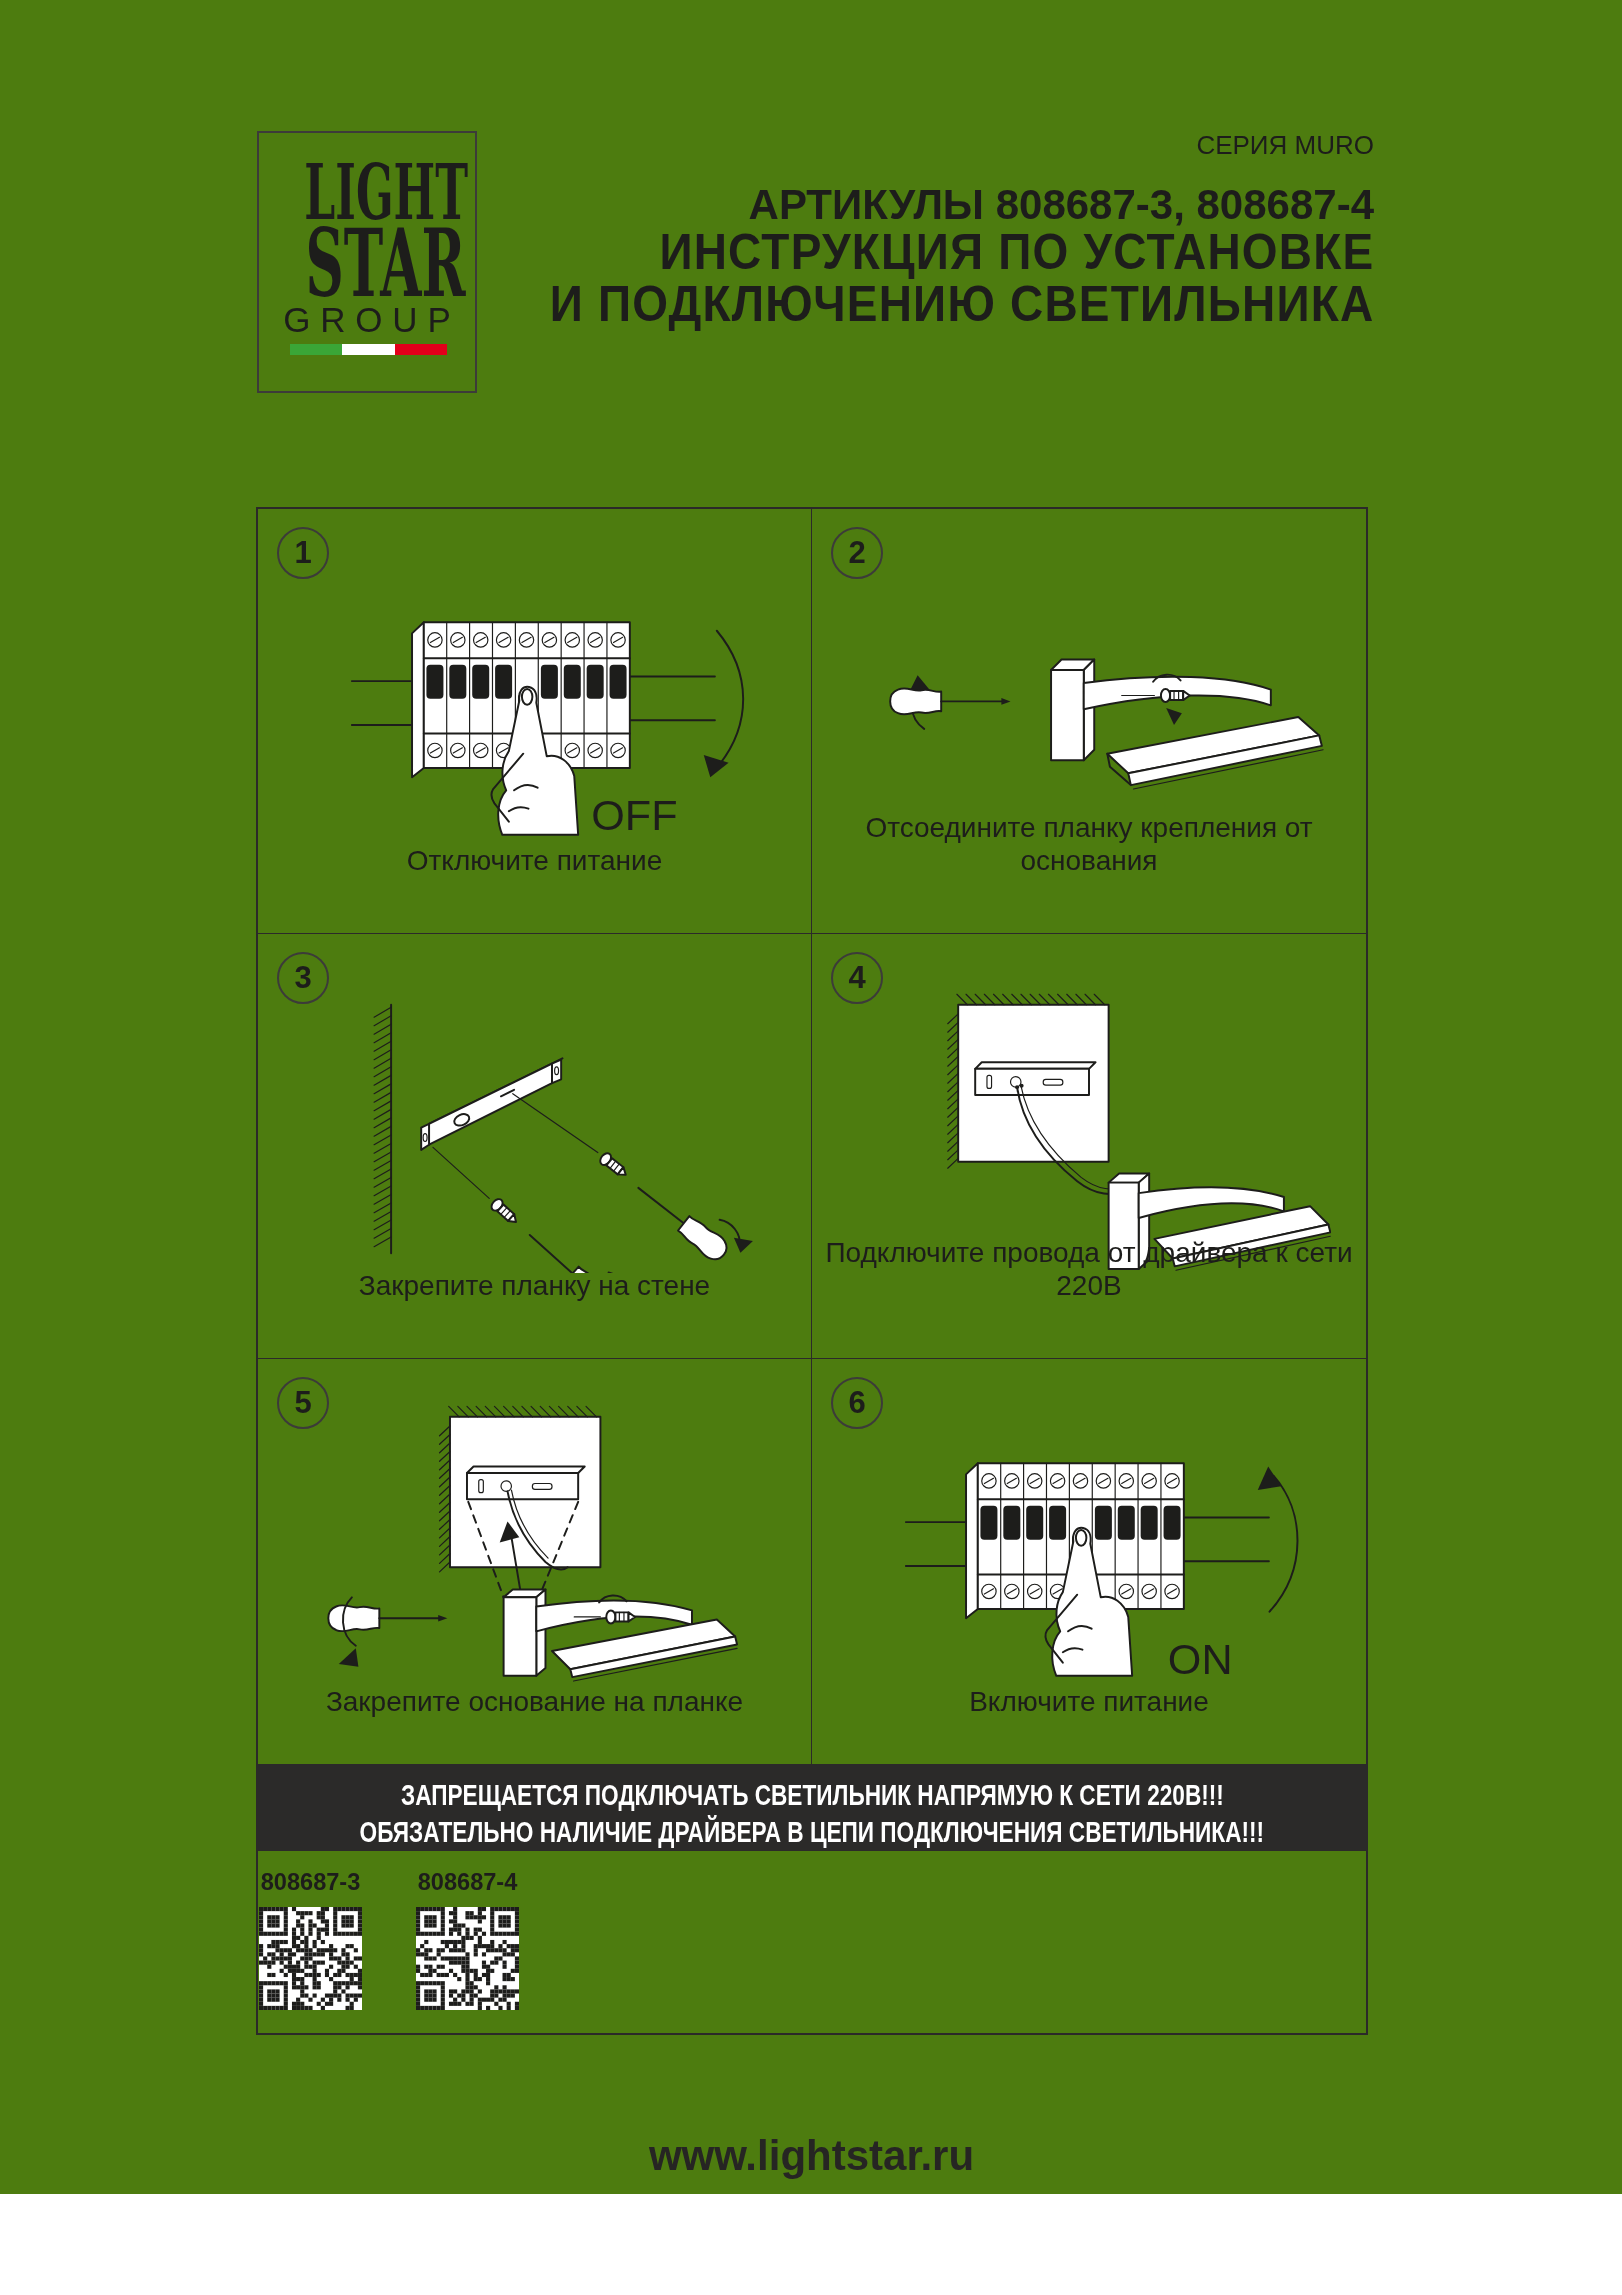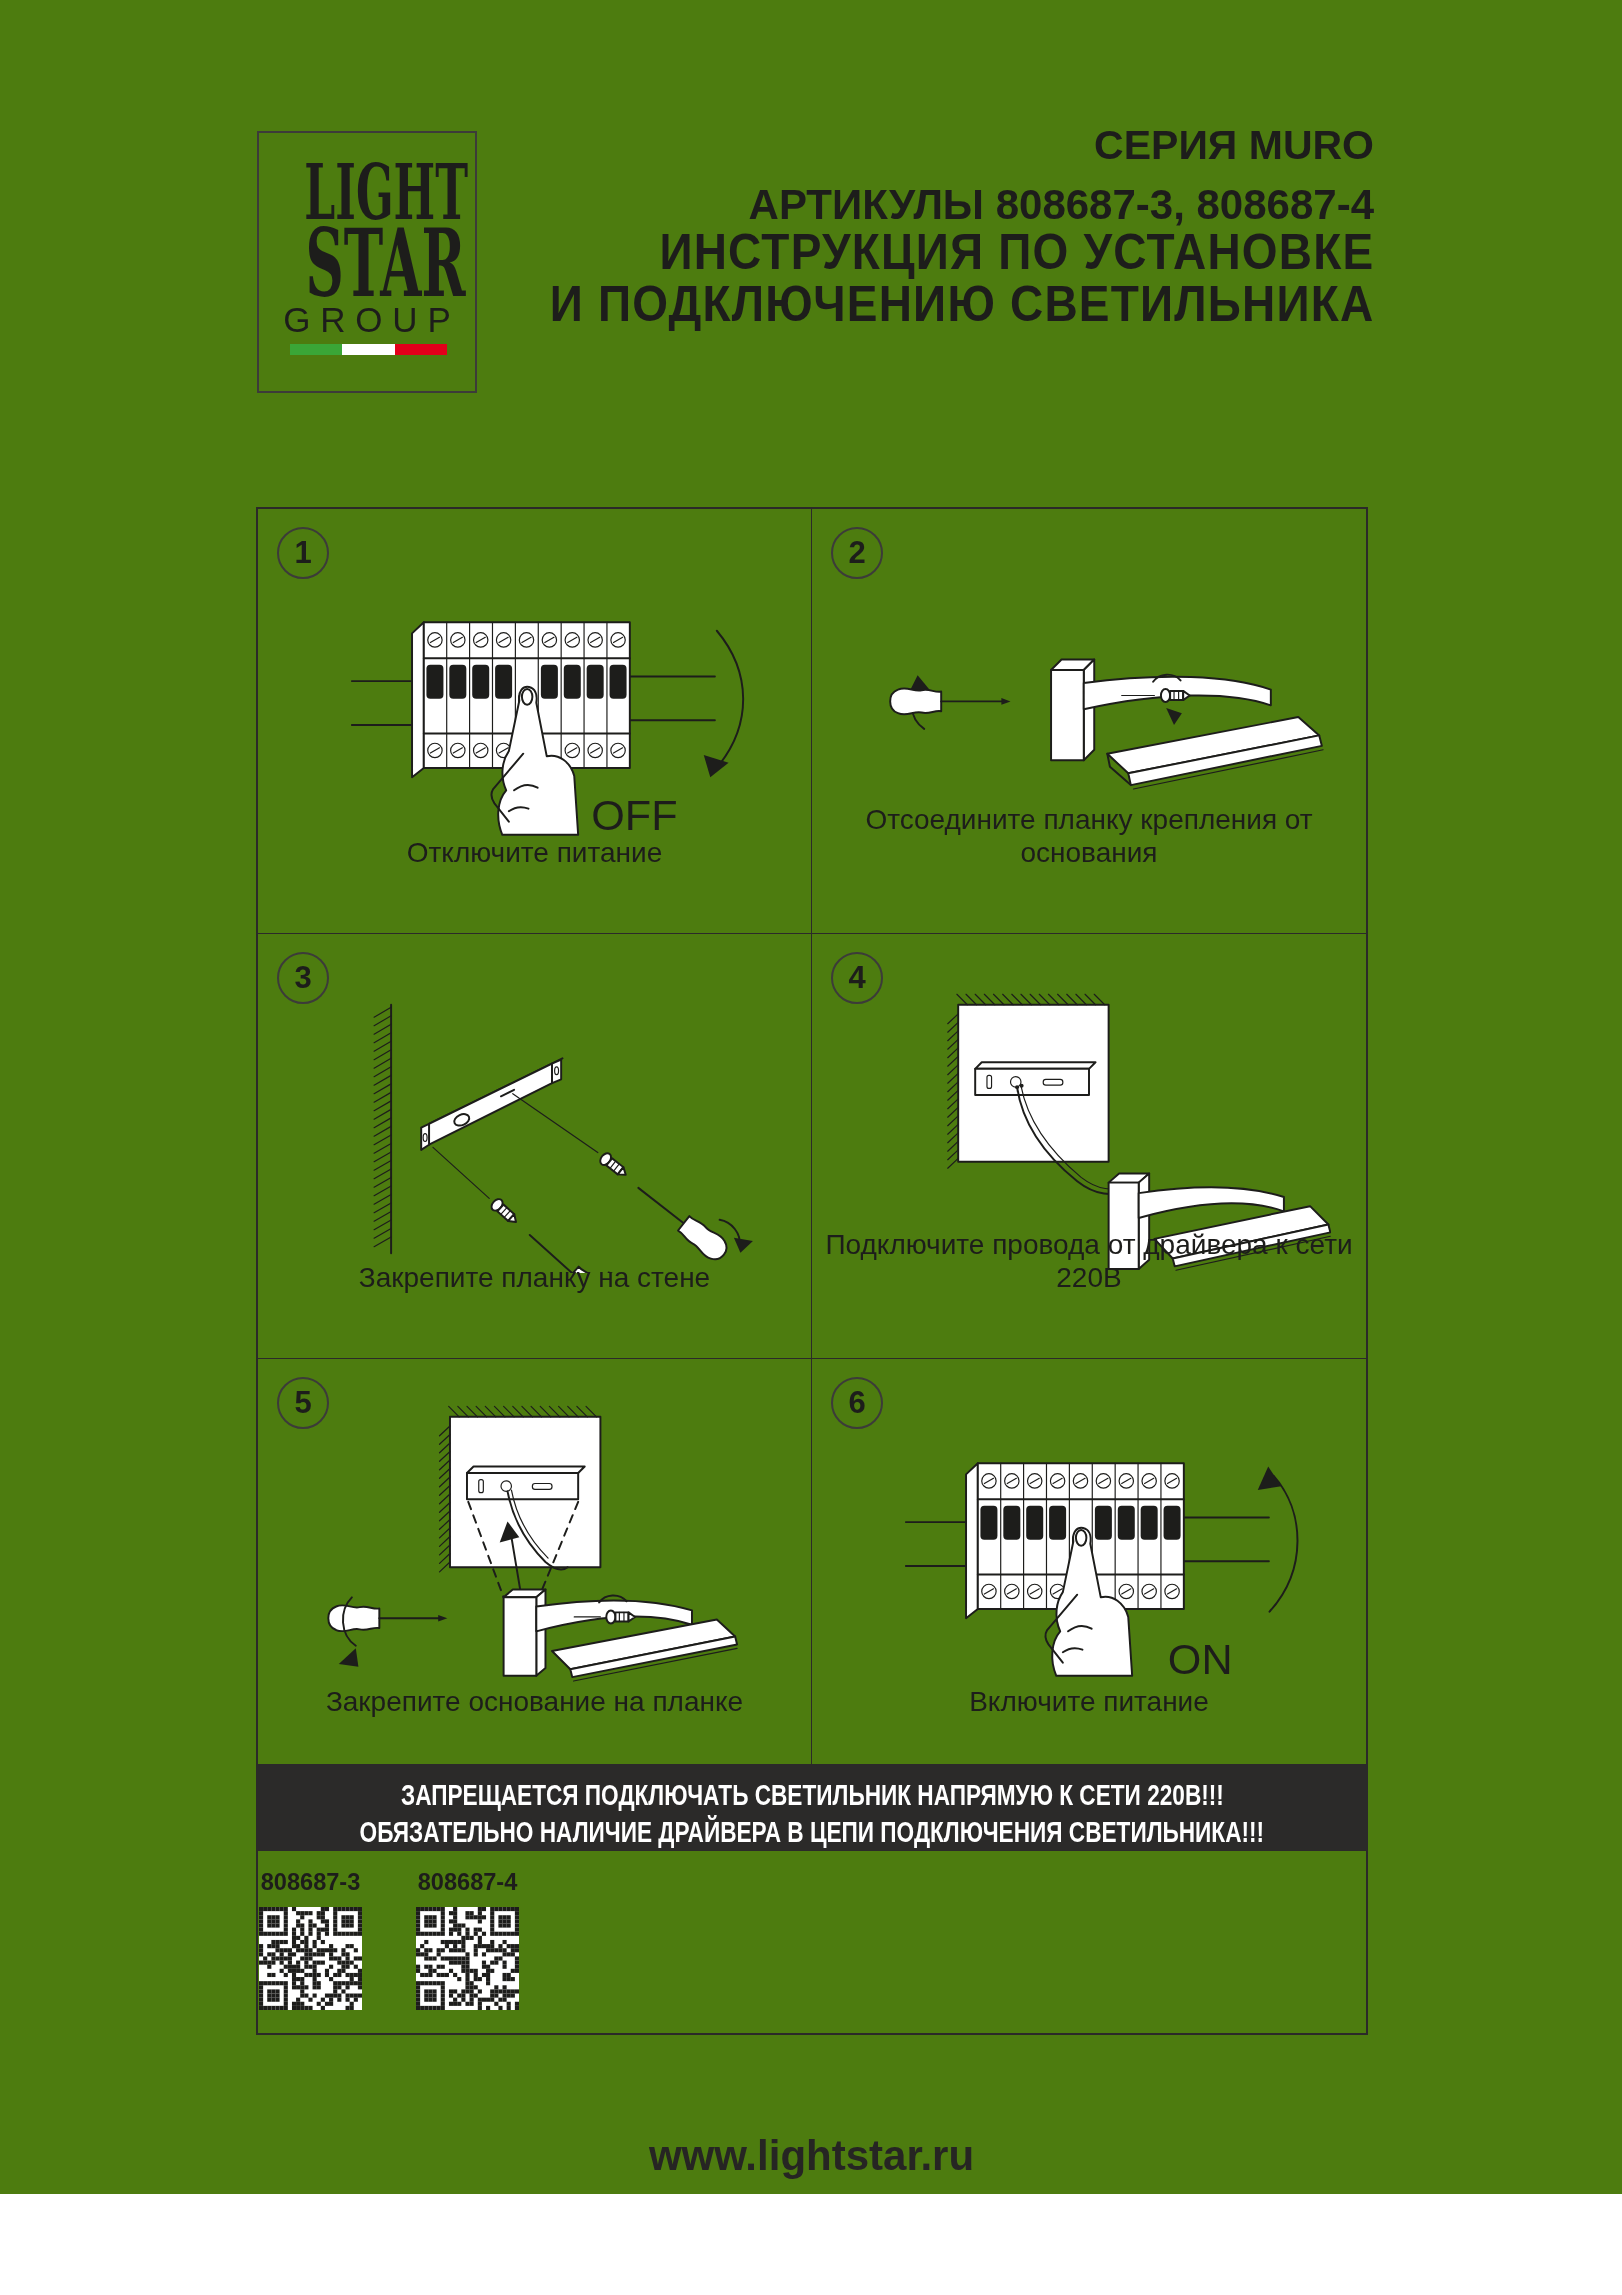--- a/index.html
+++ b/index.html
@@ -14,40 +14,40 @@
   
   .logo-box{position:absolute;left:257px;top:131px;width:220px;height:262px;border:2px solid #3c3b39;box-sizing:border-box;}
   .logo-line{position:absolute;left:0;width:100%;text-align:center;white-space:nowrap;}
   .logo-light{top:22px;font-family:"DejaVu Serif","Liberation Serif",serif;font-weight:bold;font-size:76px;line-height:76px;transform:scaleX(0.58);}
   .logo-star{top:84px;font-family:"DejaVu Serif","Liberation Serif",serif;font-weight:bold;font-size:93px;line-height:93px;transform:scaleX(0.57);}
   .logo-group{top:169px;font-size:35px;line-height:35px;font-weight:400;letter-spacing:9.8px;text-indent:9.8px;}
   .logo-flag{position:absolute;left:31px;top:211px;width:157px;height:11px;display:flex;}
   .logo-flag span{flex:1 1 0;}
   
   .header{position:absolute;right:249px;top:124px;text-align:right;}
-  .hdr-series{font-size:41px;font-weight:bold;line-height:42px;white-space:nowrap;}
+  .hdr-series{font-size:26px;font-weight:normal;line-height:42px;white-space:nowrap;}
   .hdr-articles{font-size:42px;font-weight:bold;line-height:43px;margin-top:17px;white-space:nowrap;padding-left:32px;}
   .hdr-title{font-size:50px;font-weight:bold;line-height:52px;letter-spacing:1.3px;}
   .hdr-title div{white-space:nowrap;transform:scaleX(0.92);transform-origin:right center;}
   
   .grid{
     position:absolute;left:256px;top:507px;width:1112px;box-sizing:border-box;
     border:2px solid var(--bar);
     display:grid;grid-template-columns:1fr 1fr;grid-template-rows:425px 425px 406px 86px 182px;
   }
   .cell{position:relative;box-sizing:border-box;border-bottom:1.3px solid var(--bar);}
   .cell.colL{border-right:1.3px solid var(--bar);}
   .num-circle{
     position:absolute;left:19px;top:18.3px;width:52px;height:52px;border:2px solid #3c3b39;border-radius:50%;
     box-sizing:border-box;display:flex;align-items:center;justify-content:center;
     font-size:31px;font-weight:bold;color:var(--ink);
   }
   .art{position:absolute;top:51px;left:50%;transform:translateX(-50%);width:484px;height:288px;}
   .row3 .art{top:42px;}
-  .caption{position:absolute;bottom:64px;left:0;width:100%;text-align:center;font-size:28px;line-height:33px;color:var(--ink);}
+  .caption{position:absolute;bottom:56px;left:0;width:100%;text-align:center;font-size:28px;line-height:33px;color:var(--ink);}
   .row3 .caption{bottom:46px;}
   
   .warning{
     grid-column:1 / 3;background:var(--bar);border-bottom:none;
     display:flex;flex-direction:column;align-items:center;justify-content:flex-end;
   }
   .warning div{
     color:#ffffff;font-size:29px;font-weight:bold;line-height:37px;white-space:nowrap;
     transform:scaleX(0.78);transform-origin:center;
   }

